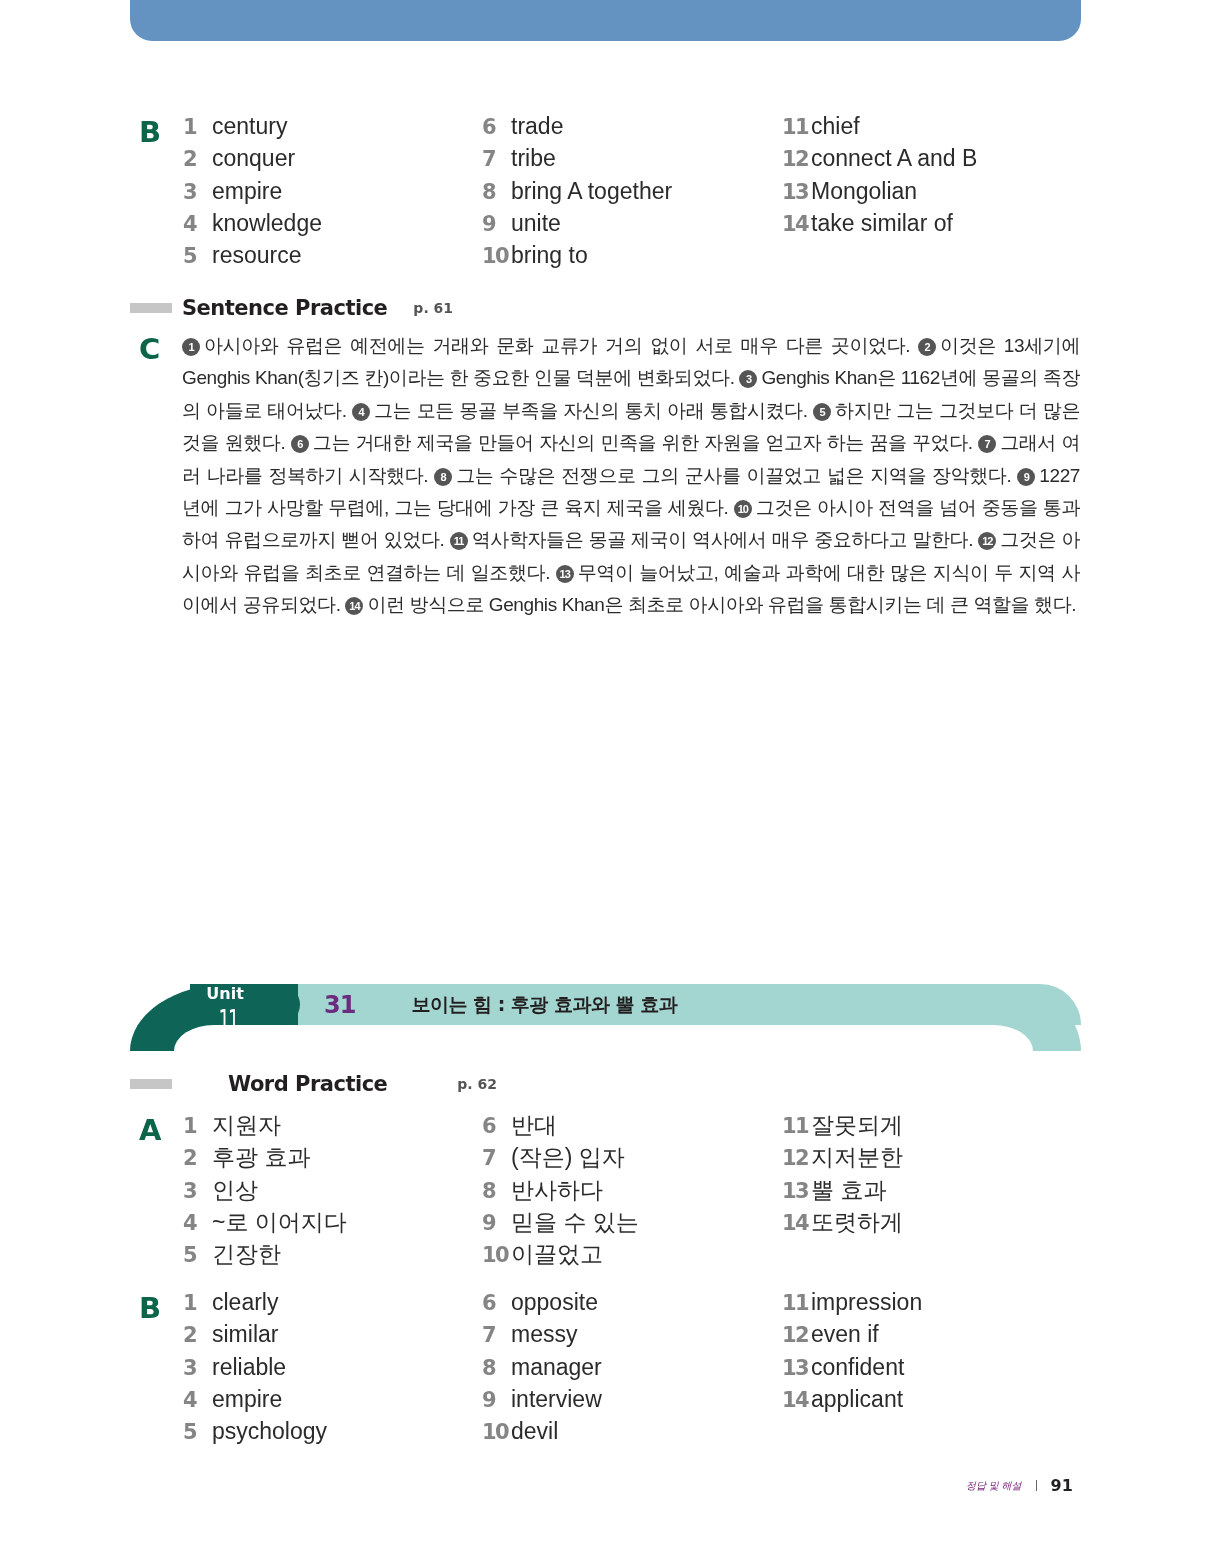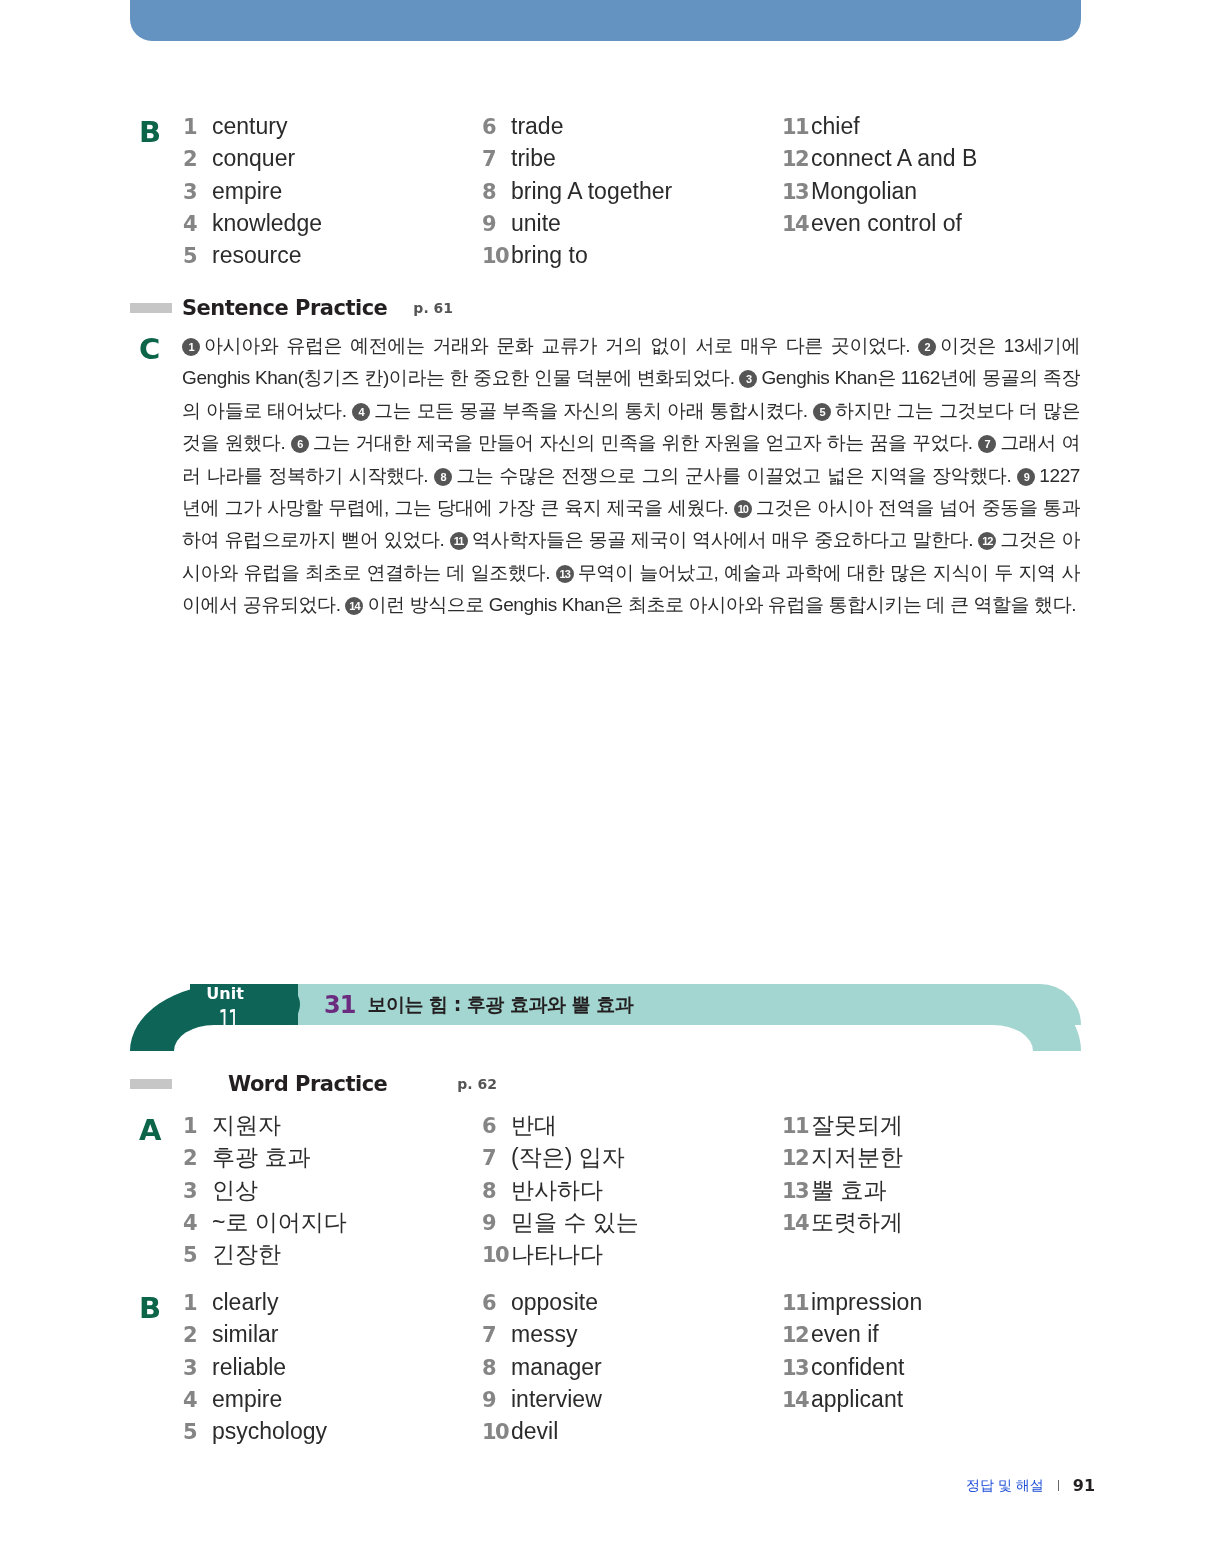--- a/index.html
+++ b/index.html
@@ -25,26 +25,26 @@
 
     .unit-banner { position: absolute; left: 130px; top: 984px; width: 951px; height: 67px; }
     .unit-teal { position: absolute; left: 130px; top: 0; width: 821px; height: 41px; background: #a3d6d0; border-radius: 0 50px 0 0; }
     .unit-teal-curve { position: absolute; right: 0; top: 0; width: 100px; height: 67px; border-top-right-radius: 80px 67px; background: #a3d6d0; }
     .unit-teal-inner { position: absolute; right: 48px; top: 41px; width: 60px; height: 26px; background: #fff; border-top-right-radius: 40px 26px; }
     .unit-dark { position: absolute; left: 0; top: 0; width: 168px; height: 67px; background: #0d6457; border-top-left-radius: 100px 67px; }
     .unit-dark-inner { position: absolute; left: 44px; top: 41px; width: 130px; height: 26px; background: #fff; border-top-left-radius: 40px 26px; }
     .unit-pill { position: absolute; left: 60px; top: 0; width: 110px; height: 41px; background: #0d6457; border-radius: 0 21px 21px 0; }
     .unit-label { position: absolute; left: 76px; top: 0; height: 41px; display: flex; align-items: center; color: #fff; font-family: "DejaVu Sans", sans-serif; font-weight: bold; font-size: 16px; flex-direction: column; }
     .unit-num { font-family: "DejaVu Sans", sans-serif; font-weight: normal; font-size: 30px; margin-left: 6px; letter-spacing: -3px; transform: scaleX(0.6); display: inline-block; }
-    .lesson-title { position: absolute; left: 194px; top: 0; height: 41px; display: flex; align-items: center; }
+    .lesson-title { position: absolute; left: 194px; top: 0; height: 41px; display: flex; align-items: center; gap: 44px; }
     .lesson-num { font-family: "DejaVu Sans", sans-serif; font-weight: bold; font-size: 24px; color: #6b2c7f; margin-right: 12px; letter-spacing: -1px; }
     .lesson-text { font-family: "DejaVu Sans", sans-serif; font-weight: bold; font-size: 19px; color: #231f20; letter-spacing: -0.5px; text-align: center; }
 
     .footer { position: absolute; left: 966px; top: 1476px; display: flex; align-items: center; }
-    .footer-label { font-size: 14px; color: #1d4ed8; }
+    .footer-label { font-size: 10px; color: #701a75; font-style: italic; }
     .footer-sep { width: 1px; height: 11px; background: #666; margin: 0 14px; }
     .footer-page { font-family: "DejaVu Sans", sans-serif; font-weight: bold; font-size: 16px; color: #231f20; }
   </style>
 </head>
 <body>
 
 <div class="top-bar"></div>
 
 <div class="section-letter" style="left:139px; top:118px;">B</div>
 <div id="prevB">
@@ -100,21 +100,21 @@
       <div class="word-row">
         <span class="word-num">12</span>
         <span class="word-text">connect A and B</span>
       </div>
       <div class="word-row">
         <span class="word-num">13</span>
         <span class="word-text">Mongolian</span>
       </div>
       <div class="word-row">
         <span class="word-num">14</span>
-        <span class="word-text">even control of</span>
+        <span class="word-text">take similar of</span>
       </div>
     </div>
   </div>
 
 <div class="section-header" style="left:130px; top:296px;justify-content:space-between;">
   <div class="section-bar"></div>
   <span class="section-title">Sentence Practice</span>
   <span class="section-page">p. 61</span>
 </div>
 
@@ -180,21 +180,21 @@
       <div class="word-row">
         <span class="word-num">8</span>
         <span class="word-text">반사하다</span>
       </div>
       <div class="word-row">
         <span class="word-num">9</span>
         <span class="word-text">믿을 수 있는</span>
       </div>
       <div class="word-row">
         <span class="word-num">10</span>
-        <span class="word-text">나타나다</span>
+        <span class="word-text">이끌었고</span>
       </div>
     </div>
     <div class="word-col" style="left: 782px; top: 1110px;">
       <div class="word-row">
         <span class="word-num">11</span>
         <span class="word-text">잘못되게</span>
       </div>
       <div class="word-row">
         <span class="word-num">12</span>
         <span class="word-text">지저분한</span>

